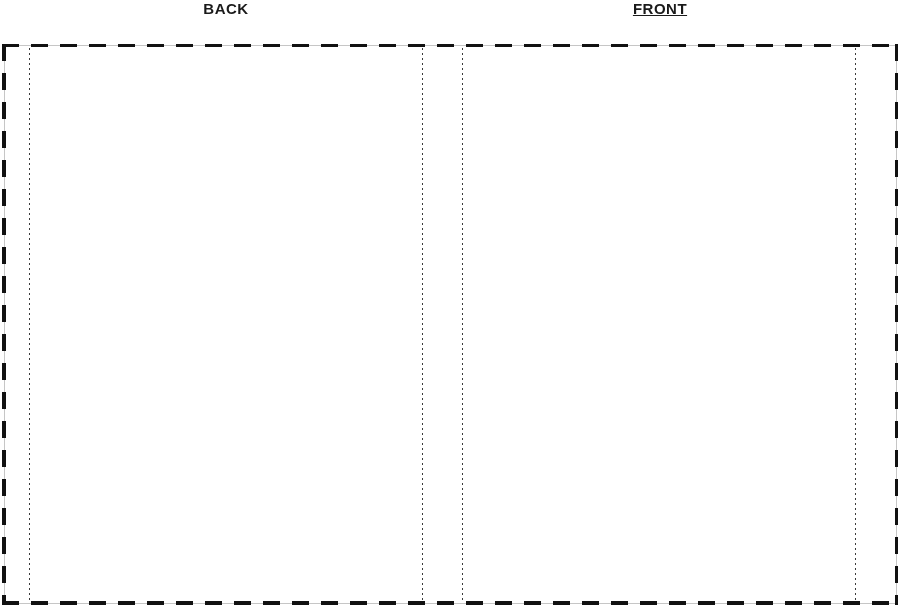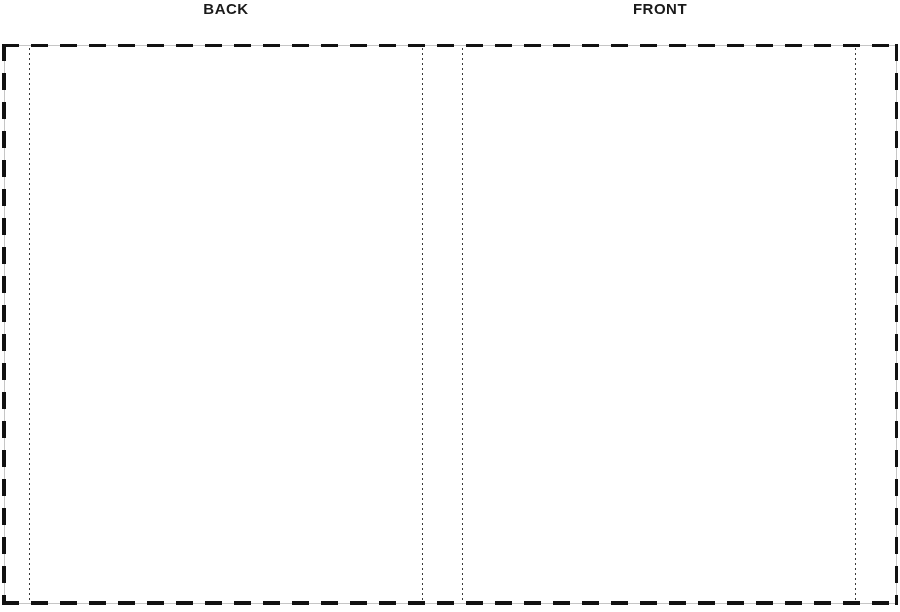--- a/index.html
+++ b/index.html
@@ -24,21 +24,21 @@
     line-height: 18px;
     font-size: 15px;
     font-weight: bold;
     letter-spacing: 0.5px;
     color: var(--label-text, #1a1a1a);
     text-align: center;
     transform: translateX(-50%);
     white-space: nowrap;
   }
   #back-label  { left: 226px; }
-  #front-label { left: 660px; }
+  #front-label { left: 660px; text-decoration: underline; }
 
   
   .cut-edge {
     position: absolute;
     background-repeat: no-repeat;
   }
   .cut-edge.horiz {
     left: 2px;
     width: 896px;
     height: 4px;

